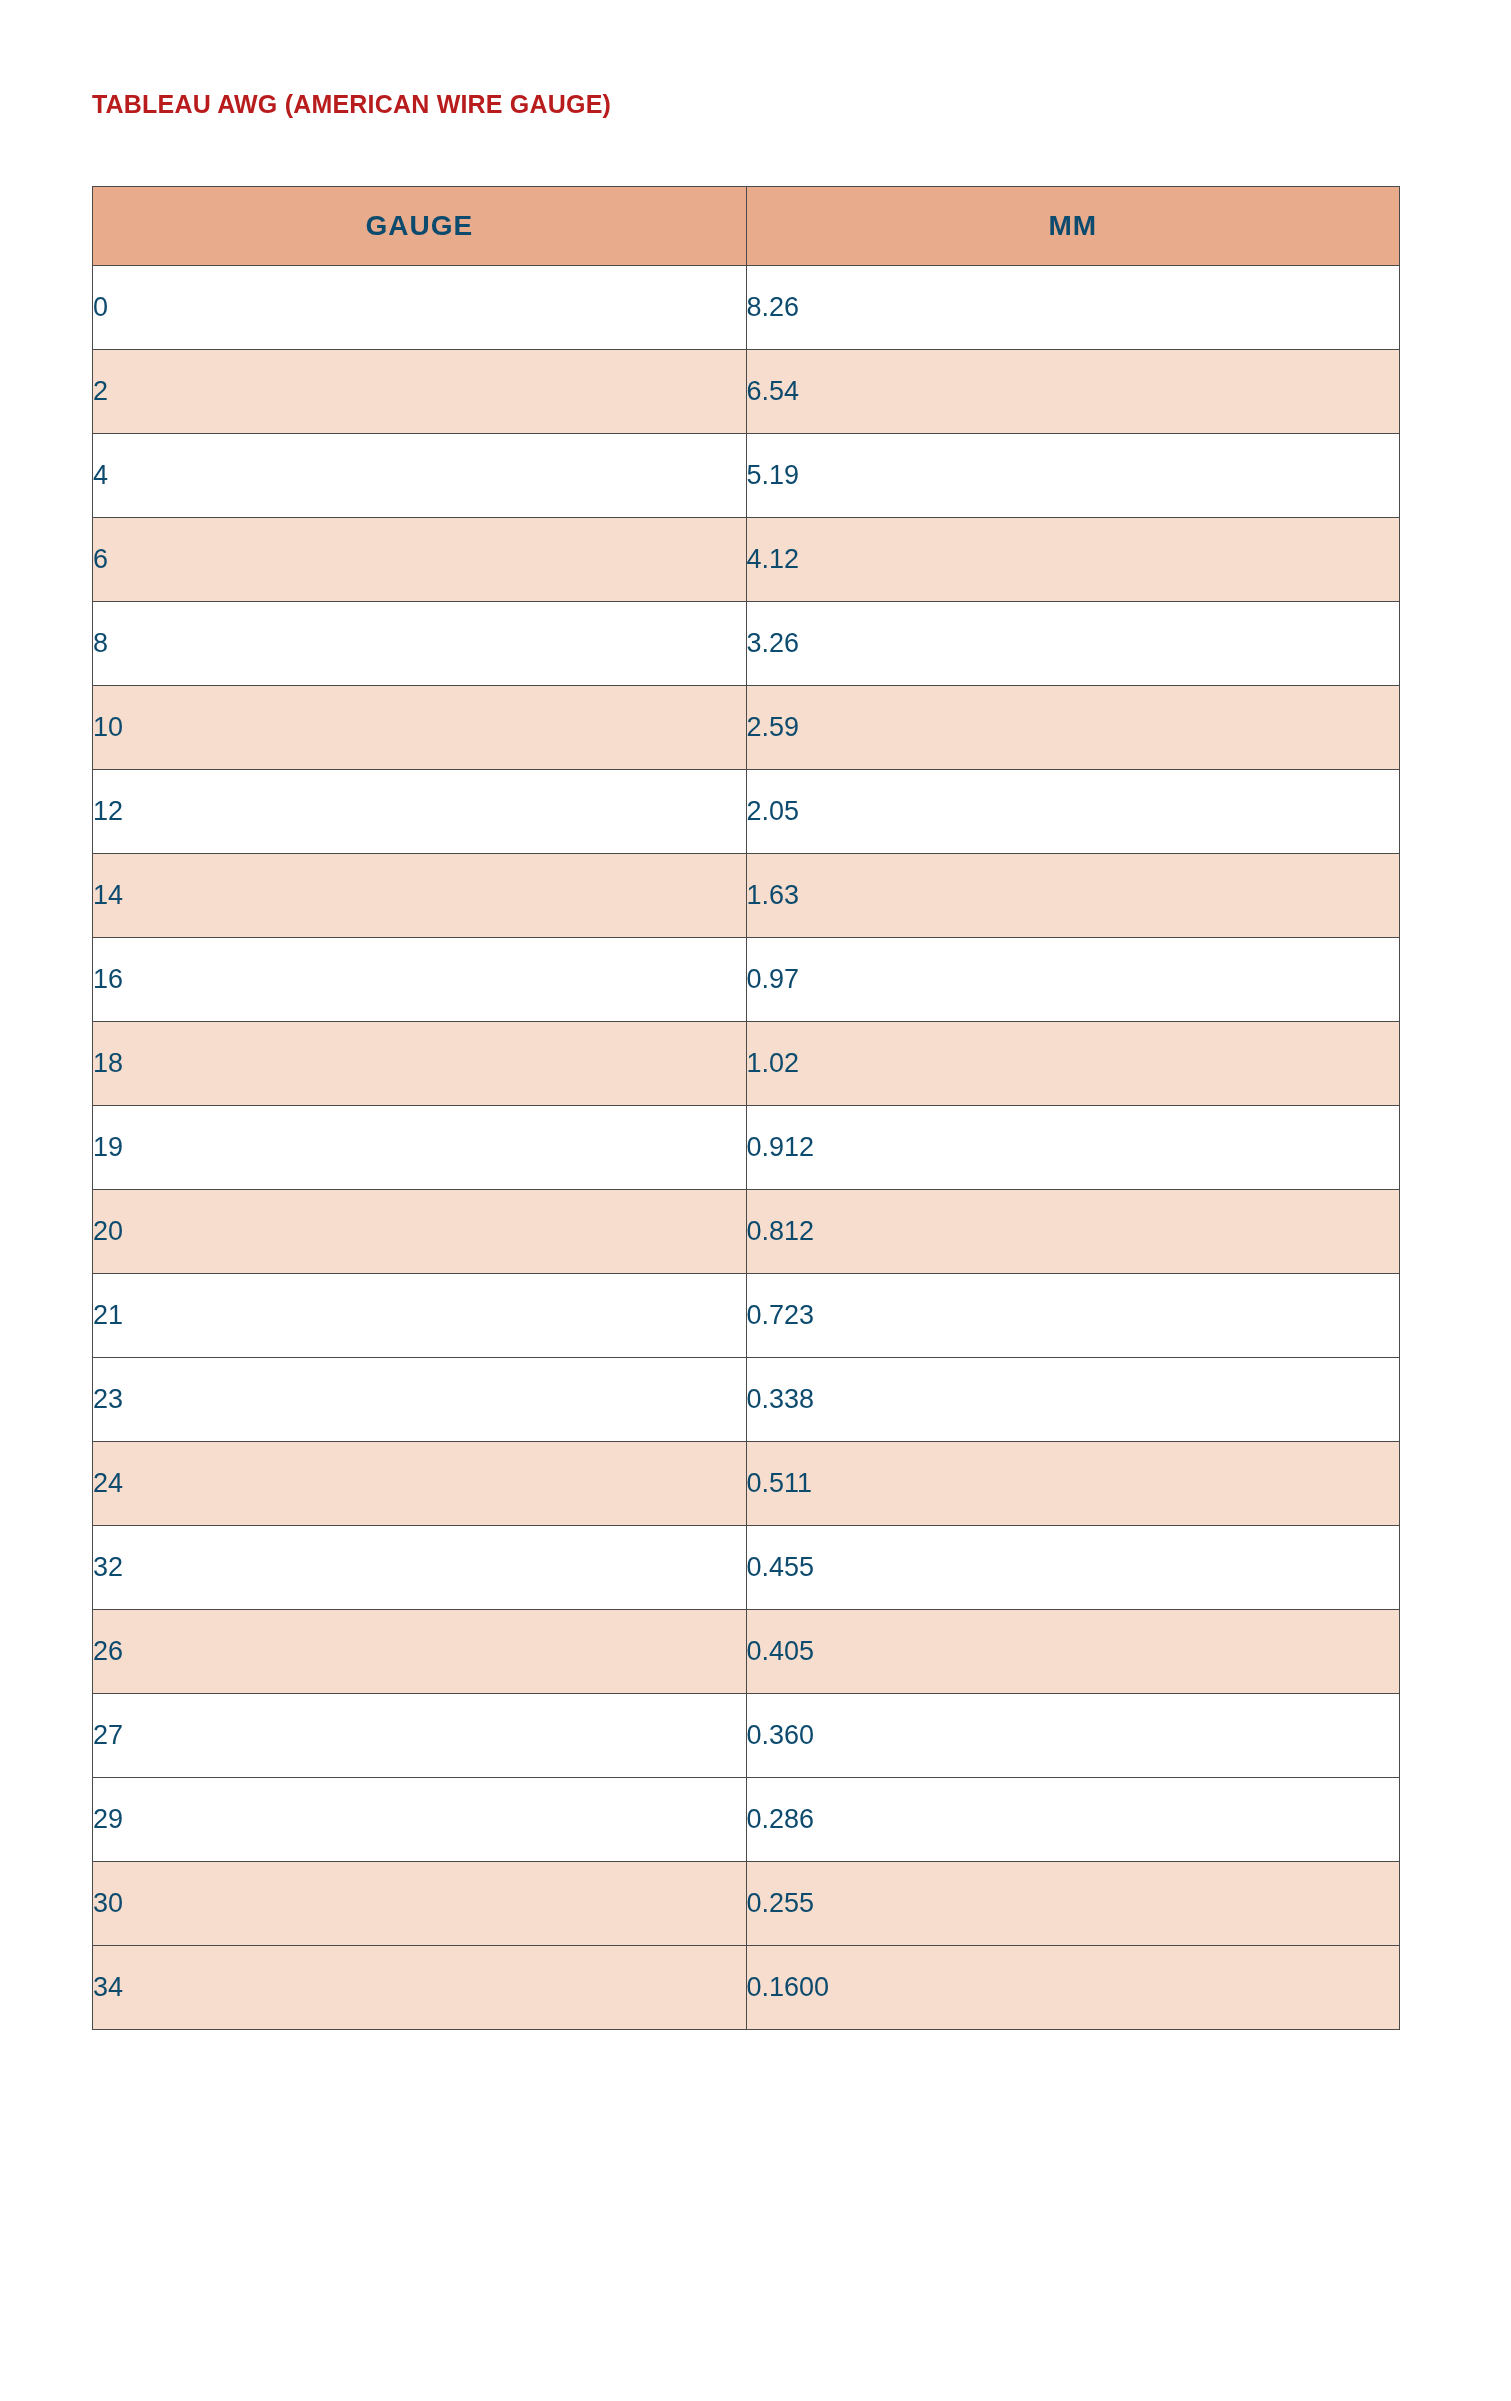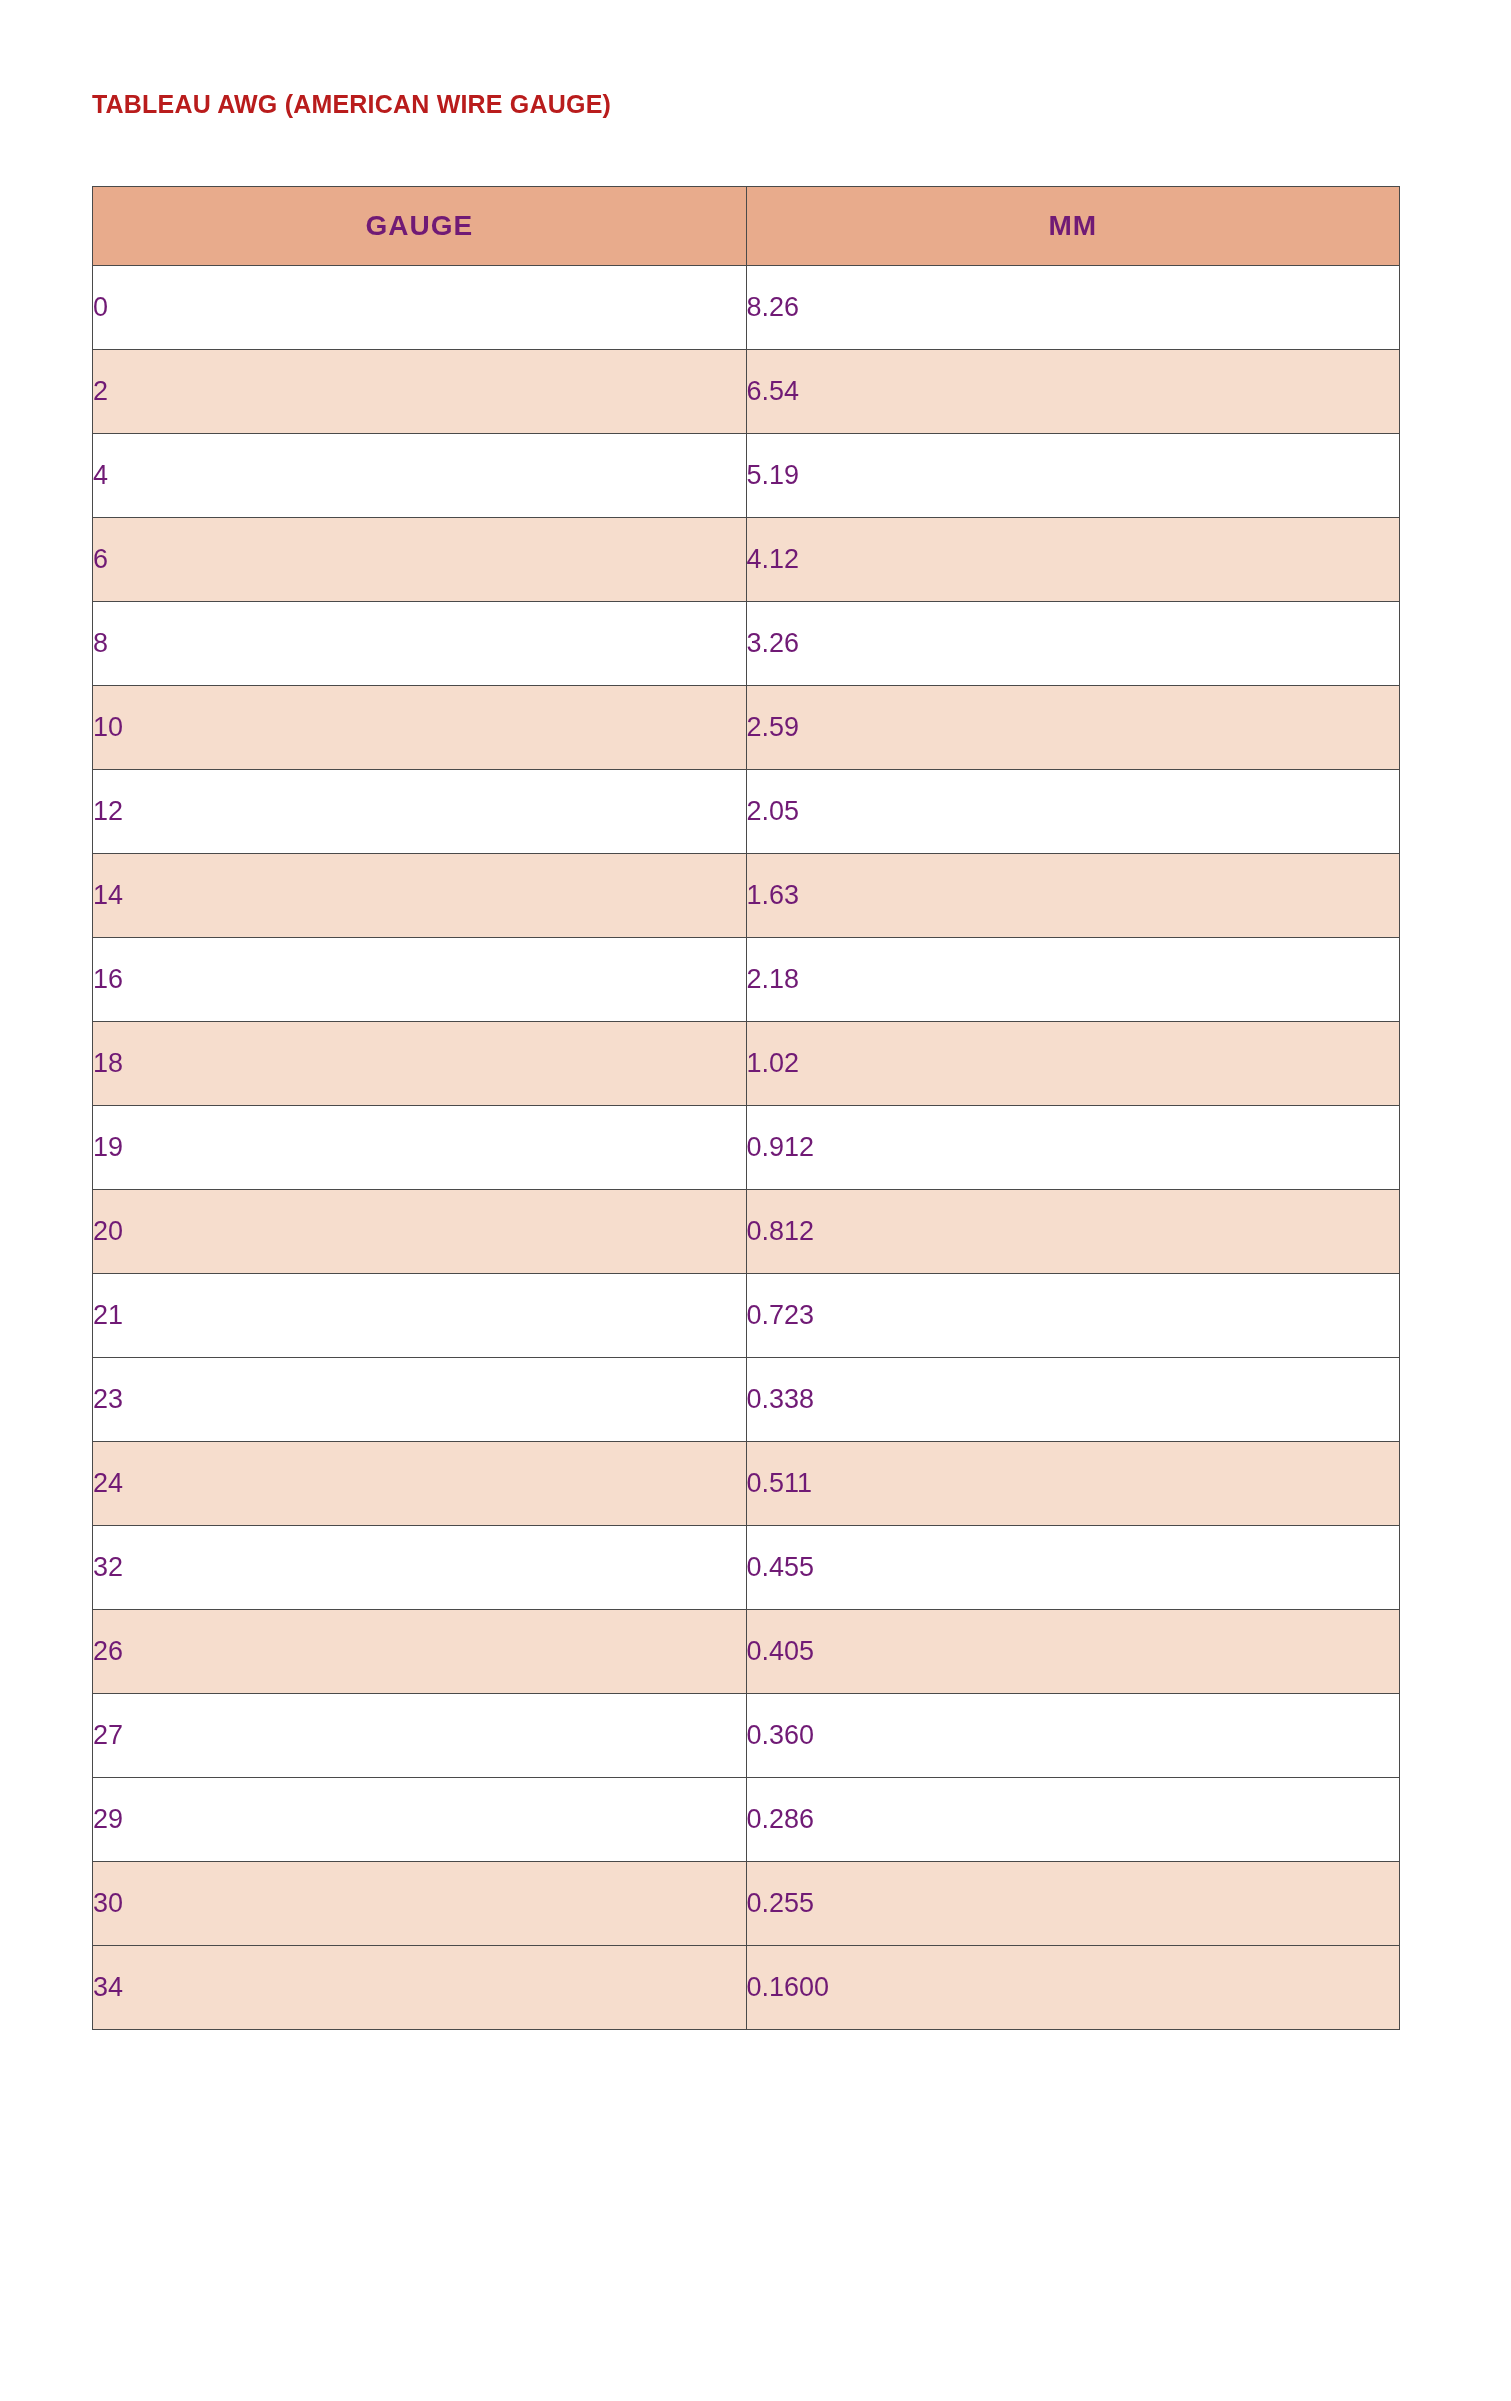--- a/index.html
+++ b/index.html
@@ -52,21 +52,21 @@
     border-collapse: collapse;
     width: 1308px;
     table-layout: fixed;
   }
   table.awg th,
   table.awg td {
     border: 1.2px solid #4a4a4a;
     height: 83px;
     padding: 0;
     font-size: 27px;
-    color: #701a75;
+    color: #0c4a6e;
     font-weight: normal;
     font-family: "Liberation Sans", sans-serif;
     vertical-align: middle;
   }
   table.awg th {
     background: #e8ab8c;
     font-weight: bold;
     font-size: 28px;
     letter-spacing: 1px;
     height: 78px;
@@ -129,21 +129,21 @@
         <tr class="odd">
           <td>12</td>
           <td>2.05</td>
         </tr>
         <tr class="even">
           <td>14</td>
           <td>1.63</td>
         </tr>
         <tr class="odd">
           <td>16</td>
-          <td>2.18</td>
+          <td>0.97</td>
         </tr>
         <tr class="even">
           <td>18</td>
           <td>1.02</td>
         </tr>
         <tr class="odd">
           <td>19</td>
           <td>0.912</td>
         </tr>
         <tr class="even">

